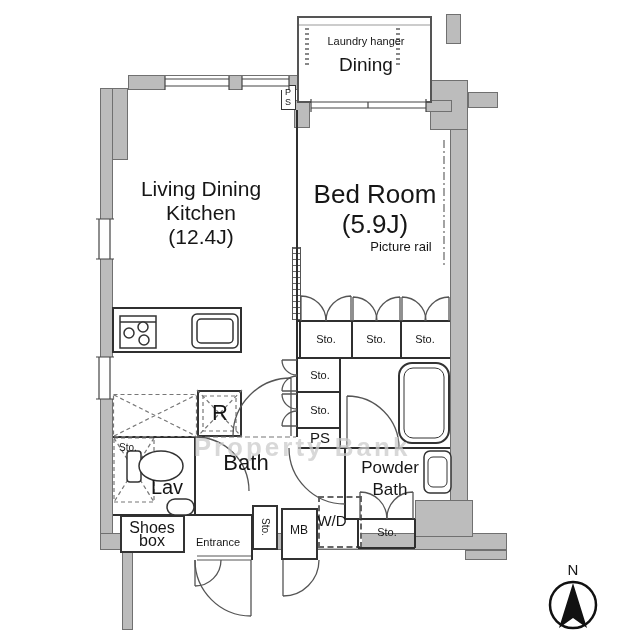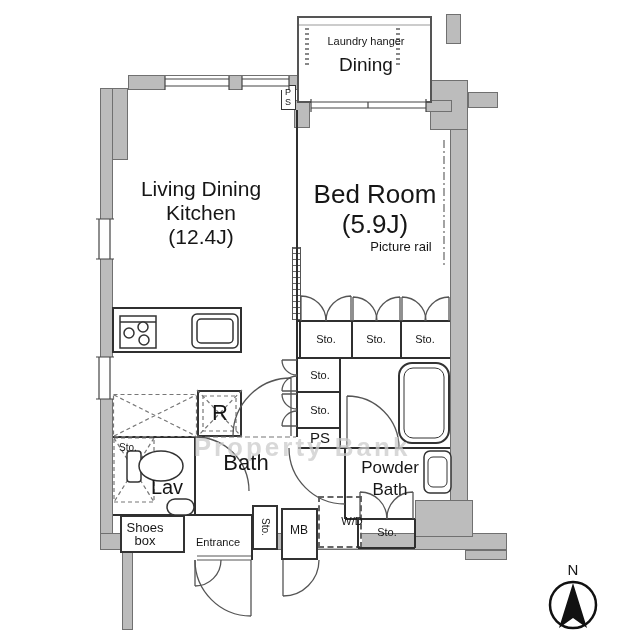--- a/index.html
+++ b/index.html
@@ -170,23 +170,23 @@
   <div class="lbl" style="left:387px;top:532px;font-size:11px">Sto.</div>
   <div class="lbl vert" style="left:265px;top:527px;font-size:10px">Sto.</div>
   <div class="lbl" style="left:320px;top:438px;font-size:15px">PS</div>
   <div class="lbl" style="left:390px;top:479px;font-size:17px;line-height:22px">
     <div>Powder</div>
     <div>Bath</div>
   </div>
   <div class="lbl" style="left:246px;top:463px;font-size:22px">Bath</div>
   <div class="lbl" style="left:167px;top:487px;font-size:20px">Lav</div>
   <div class="lbl" style="left:220px;top:413px;font-size:22px">R</div>
-  <div class="lbl" style="left:145px;top:534px;font-size:13px;line-height:13px">
+  <div class="lbl" style="left:152px;top:534px;font-size:16px;line-height:13px">
     <div>Shoes</div>
     <div>box</div>
   </div>
   <div class="lbl" style="left:218px;top:542px;font-size:11px">Entrance</div>
-  <div class="lbl" style="left:352px;top:521px;font-size:11px">W/D</div>
+  <div class="lbl" style="left:332px;top:521px;font-size:15px">W/D</div>
   <div class="lbl" style="left:299px;top:531px;font-size:12px">MB</div>
   <div class="lbl" style="left:573px;top:570px;font-size:15px">N</div>
   <div class="watermark" style="left:302px;top:447px;font-size:26px;color:#cccccc">Property Bank</div>
 
 </div>
 
 </body></html>

